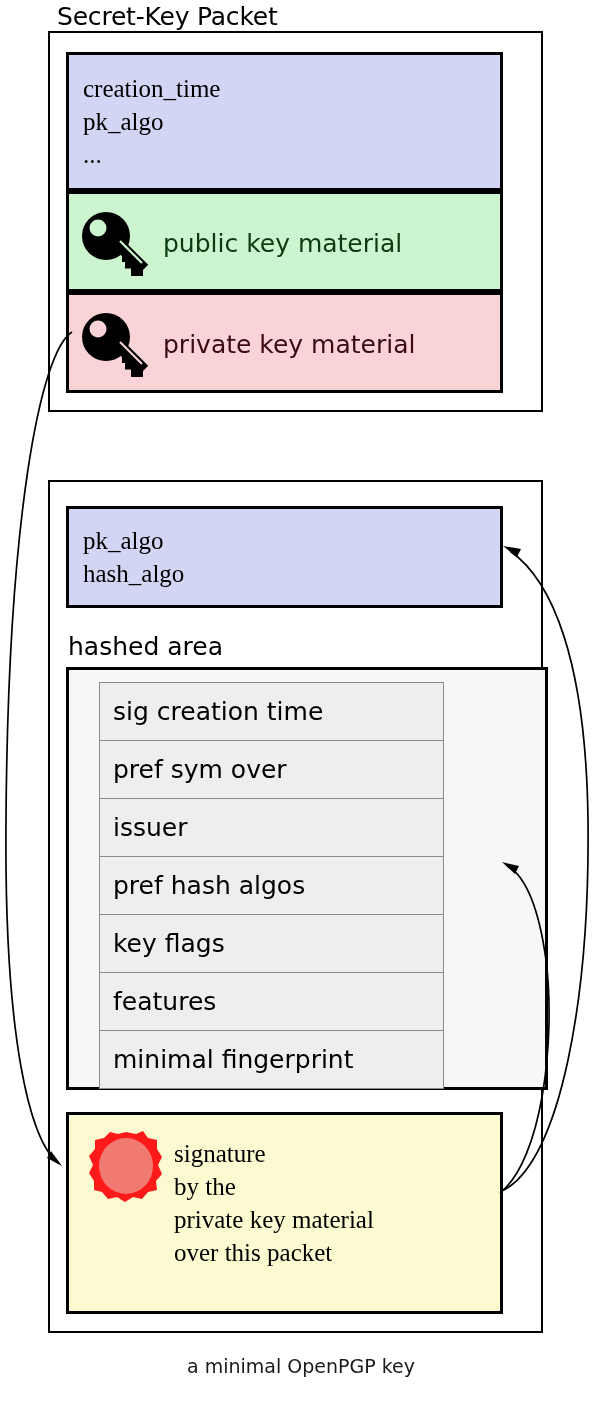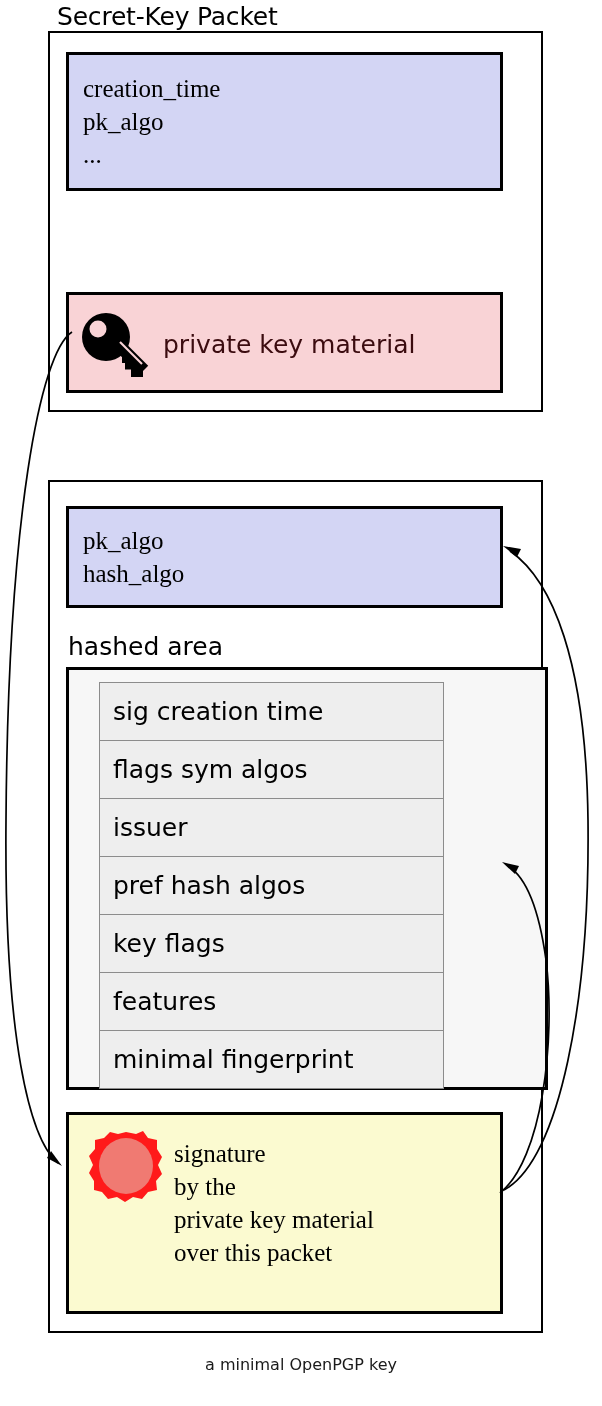--- a/index.html
+++ b/index.html
@@ -92,21 +92,21 @@
     color: #000000;
     white-space: nowrap;
   }
 
   
   .icon-key { display: block; }
   .icon-seal { display: block; }
 
   
   .caption {
-    font-size: 16px;
+    font-size: 19px;
     color: #1a1a1a;
     text-align: center;
     width: 602px;
     white-space: nowrap;
   }
 
   
   #arrows {
     position: absolute;
     left: 0; top: 0;
@@ -126,20 +126,34 @@
   <div class="abs packet-frame" style="left:48px; top:31px; width:495px; height:381px;"></div>
 
   <div class="abs field-box field-lavender" style="left:66px; top:52px; width:437px; height:139px;">
     <div class="field-pad">
       <div class="field-text">creation_time</div>
       <div class="field-text">pk_algo</div>
       <div class="field-text">...</div>
     </div>
   </div>
 
+  <div class="abs field-box field-green" style="left:66px; top:191px; width:437px; height:101px;">
+    <span class="abs" style="left:10px; top:16px;">
+      <svg class="icon-key" width="72" height="70" viewBox="0 0 72 70">
+        <circle cx="27" cy="26" r="24" fill="#000000"></circle>
+        <circle cx="19" cy="18" r="8.5" fill="#ccf5cf"></circle>
+        <path d="M40 34 L62 56 L62 64 L55 64 L55 58 L49 58 L49 52 L43 52 L43 46 L34 40 Z" fill="#000000"></path>
+        <path d="M38 30 L66 58" stroke="#000000" stroke-width="9" fill="none" stroke-linecap="butt"></path>
+        <path d="M60 52 L60 62 L52 62" stroke="#000000" stroke-width="8" fill="none"></path>
+        <path d="M52 48 L52 55 L46 55" stroke="#000000" stroke-width="7" fill="none"></path>
+        <path d="M41 31 L63 53" stroke="#ccf5cf" stroke-width="2.2" fill="none"></path>
+      </svg>
+    </span>
+    <span class="field-text text-green abs" style="left:94px; top:33px;">public key material</span>
+  </div>
 
   <div class="abs field-box field-pink" style="left:66px; top:292px; width:437px; height:101px;">
     <span class="abs" style="left:10px; top:16px;">
       <svg class="icon-key" width="72" height="70" viewBox="0 0 72 70">
         <circle cx="27" cy="26" r="24" fill="#000000"></circle>
         <circle cx="19" cy="18" r="8.5" fill="#f9d3d6"></circle>
         <path d="M40 34 L62 56 L62 64 L55 64 L55 58 L49 58 L49 52 L43 52 L43 46 L34 40 Z" fill="#000000"></path>
         <path d="M38 30 L66 58" stroke="#000000" stroke-width="9" fill="none" stroke-linecap="butt"></path>
         <path d="M60 52 L60 62 L52 62" stroke="#000000" stroke-width="8" fill="none"></path>
         <path d="M52 48 L52 55 L46 55" stroke="#000000" stroke-width="7" fill="none"></path>
@@ -160,21 +174,21 @@
   </div>
 
   <div class="abs hashed-label" style="left:68px; top:632px;">hashed area</div>
 
   <div class="abs hashed-box" style="left:66px; top:667px; width:482px; height:423px;">
     <div class="subpacket-list" id="subpacket-list">
         <div class="subpacket-row">
           <span>sig creation time</span>
         </div>
         <div class="subpacket-row">
-          <span>flags sym algos</span>
+          <span>pref sym over</span>
         </div>
         <div class="subpacket-row">
           <span>issuer</span>
         </div>
         <div class="subpacket-row">
           <span>pref hash algos</span>
         </div>
         <div class="subpacket-row">
           <span>key flags</span>
         </div>

